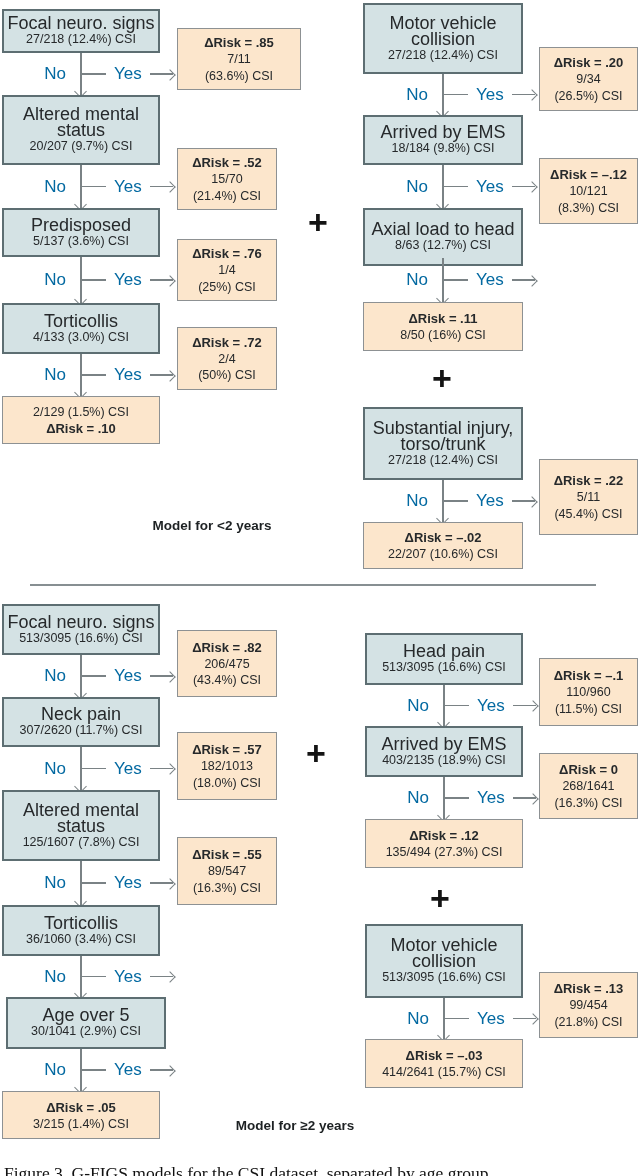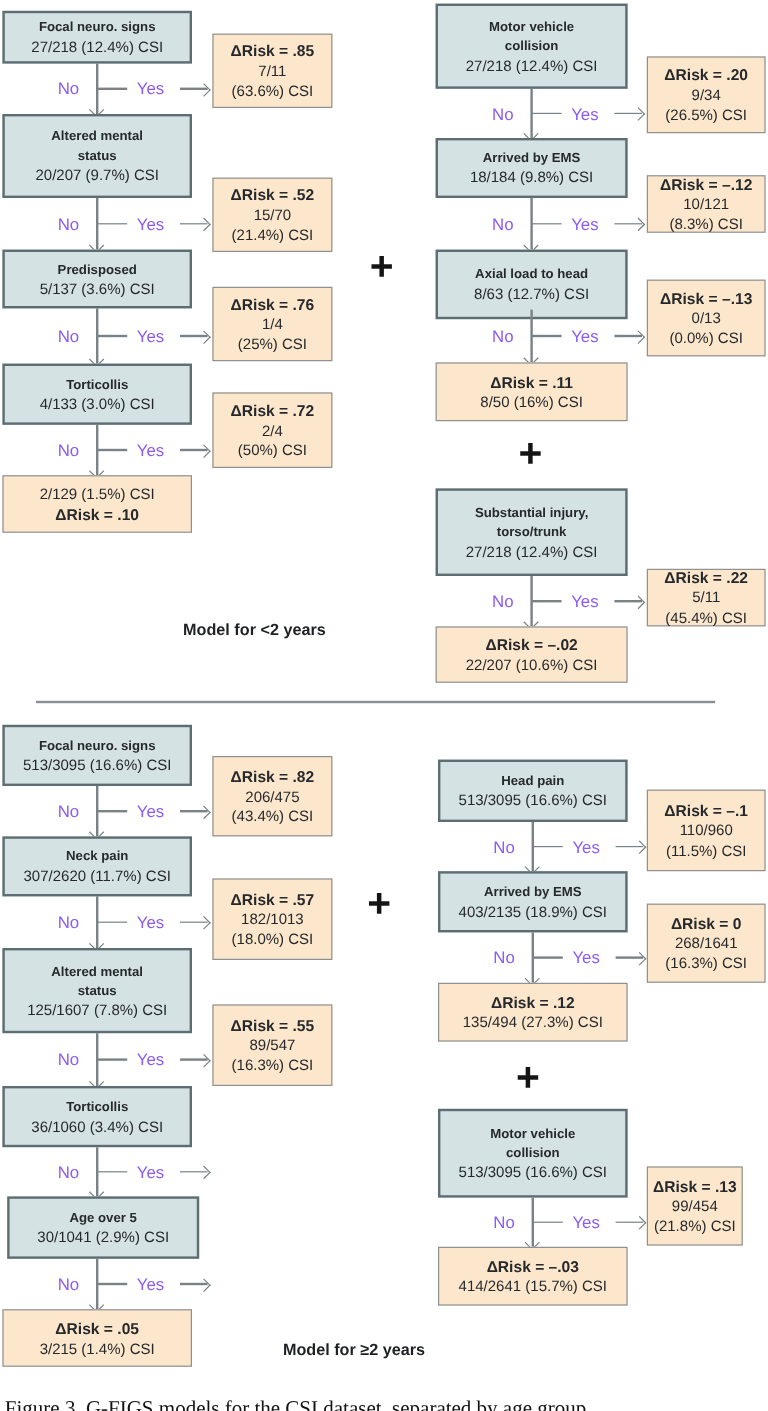--- a/index.html
+++ b/index.html
@@ -1,31 +1,31 @@
 <!DOCTYPE html>
 <html><head>
 <meta charset="utf-8">
 <style>
   html,body{margin:0;padding:0;background:#fff;}
   #page{position:relative;width:640px;height:1176px;background:#ffffff;overflow:hidden;
         font-family:"Liberation Sans","DejaVu Sans",sans-serif;color:#26292b;}
   .dbox{position:absolute;background:#d4e2e4;border:2px solid #5d6e72;box-sizing:border-box;
         display:flex;flex-direction:column;align-items:center;justify-content:center;text-align:center;}
-  .ttl{font-weight:bold;font-size:11px;line-height:16px;white-space:pre-line;}
+  .ttl{font-weight:normal;font-size:18px;line-height:16px;white-space:pre-line;}
   .sts{font-size:12.5px;line-height:16px;}
   .leaf,.fin{position:absolute;background:#fce6cc;border:1.5px solid #8d9193;box-sizing:border-box;
         display:flex;flex-direction:column;align-items:center;justify-content:center;text-align:center;}
   .risk{font-weight:bold;font-size:13px;line-height:17px;}
   .cnt,.pct{font-size:12.5px;line-height:16.5px;}
   .conn{position:absolute;width:0;}
   .conn i{display:block;position:absolute;}
   .vline{left:-0.75px;top:0;height:100%;width:1.5px;background:#7a8285;}
   .chvd{left:-4.75px;bottom:-1px;width:8px;height:8px;border-left:1.5px solid #7a8285;
         border-bottom:1.5px solid #7a8285;transform:rotate(-45deg);}
-  .lbl{position:absolute;font-size:14px;white-space:nowrap;color:#8b5cf6;}
+  .lbl{position:absolute;font-size:17px;white-space:nowrap;color:#0369a1;}
   .no{right:15px;top:50%;transform:translateY(-52%);}
   .yes{left:33px;top:50%;transform:translateY(-52%);text-align:right;}
   .tick{left:0;top:50%;margin-top:-0.75px;width:25px;height:1.5px;background:#7a8285;}
   .harr{left:69px;top:50%;margin-top:-0.75px;width:23px;height:1.5px;background:#7a8285;}
   .chvr{right:-1px;top:-2.75px;width:7px;height:7px;border-top:1.5px solid #7a8285;
         border-right:1.5px solid #7a8285;transform:rotate(45deg);}
   .plus{position:absolute;transform:translate(-50%,-50%);font-size:34px;font-weight:600;color:#141414;line-height:1;}
   .mlabel{position:absolute;transform:translate(-50%,-50%);font-weight:bold;font-size:13.5px;white-space:nowrap;color:#1d2123;}
   .divider{position:absolute;left:30px;top:584px;width:566px;height:2px;background:#878f92;}
   .caption{position:absolute;left:4px;top:1163px;font-family:"Liberation Serif","DejaVu Serif",serif;
@@ -43,21 +43,21 @@
   <div class="conn" style="left:81px;top:53px;height:42px">
     <i class="vline"></i>
       <i class="chvd"></i>
     <span class="lbl no">No</span>
     <i class="tick"></i>
     <span class="lbl yes">Yes</span>
     <i class="harr">
         <i class="chvr"></i>
       </i>
   </div>
-  <div class="leaf" style="left:177px;top:28px;width:100px;height:62px">
+  <div class="leaf" style="left:177px;top:28px;width:124px;height:62px">
     <div class="risk">ΔRisk = .85</div>
     <div class="cnt">7/11</div>
     <div class="pct">(63.6%) CSI</div>
   </div>
 
   <div class="dbox" style="left:2px;top:95px;width:158px;height:70px">
     <div class="ttl">Altered mental
 status</div>
     <div class="sts">20/207 (9.7%) CSI</div>
   </div>
@@ -153,44 +153,39 @@
   <div class="conn" style="left:443px;top:165px;height:43px">
     <i class="vline"></i>
       <i class="chvd"></i>
     <span class="lbl no">No</span>
     <i class="tick"></i>
     <span class="lbl yes">Yes</span>
     <i class="harr">
         <i class="chvr"></i>
       </i>
   </div>
-  <div class="leaf" style="left:539px;top:146px;width:99px;height:48px">
+  <div class="leaf" style="left:539px;top:158px;width:99px;height:66px">
     <div class="risk">ΔRisk = –.12</div>
     <div class="cnt">10/121</div>
     <div class="pct">(8.3%) CSI</div>
   </div>
 
   <div class="dbox" style="left:363px;top:208px;width:160px;height:58px">
     <div class="ttl">Axial load to head</div>
     <div class="sts">8/63 (12.7%) CSI</div>
   </div>
   <div class="conn" style="left:443px;top:258px;height:44px">
     <i class="vline"></i>
       <i class="chvd"></i>
     <span class="lbl no">No</span>
     <i class="tick"></i>
     <span class="lbl yes">Yes</span>
     <i class="harr">
         <i class="chvr"></i>
       </i>
-  </div>
-  <div class="leaf" style="left:539px;top:233px;width:99px;height:64px">
-    <div class="risk">ΔRisk = –.13</div>
-    <div class="cnt">0/13</div>
-    <div class="pct">(0.0%) CSI</div>
   </div>
 
   <div class="fin" style="left:363px;top:302px;width:160px;height:49px">
     <div class="risk">ΔRisk = .11</div>
     <div class="sts">8/50 (16%) CSI</div>
   </div>
 
   <div class="plus" style="left:442px;top:378px">+</div>
 
   <div class="dbox" style="left:363px;top:407px;width:160px;height:73px">
@@ -201,21 +196,21 @@
   <div class="conn" style="left:443px;top:480px;height:42px">
     <i class="vline"></i>
       <i class="chvd"></i>
     <span class="lbl no">No</span>
     <i class="tick"></i>
     <span class="lbl yes">Yes</span>
     <i class="harr">
         <i class="chvr"></i>
       </i>
   </div>
-  <div class="leaf" style="left:539px;top:474px;width:99px;height:48px">
+  <div class="leaf" style="left:539px;top:459px;width:99px;height:76px">
     <div class="risk">ΔRisk = .22</div>
     <div class="cnt">5/11</div>
     <div class="pct">(45.4%) CSI</div>
   </div>
 
   <div class="fin" style="left:363px;top:522px;width:160px;height:47px">
     <div class="risk">ΔRisk = –.02</div>
     <div class="sts">22/207 (10.6%) CSI</div>
   </div>
 
@@ -375,21 +370,21 @@
   <div class="conn" style="left:444px;top:998px;height:41px">
     <i class="vline"></i>
       <i class="chvd"></i>
     <span class="lbl no">No</span>
     <i class="tick"></i>
     <span class="lbl yes">Yes</span>
     <i class="harr">
         <i class="chvr"></i>
       </i>
   </div>
-  <div class="leaf" style="left:539px;top:972px;width:80px;height:66px">
+  <div class="leaf" style="left:539px;top:972px;width:99px;height:66px">
     <div class="risk">ΔRisk = .13</div>
     <div class="cnt">99/454</div>
     <div class="pct">(21.8%) CSI</div>
   </div>
 
   <div class="fin" style="left:365px;top:1039px;width:158px;height:49px">
     <div class="risk">ΔRisk = –.03</div>
     <div class="sts">414/2641 (15.7%) CSI</div>
   </div>
 

